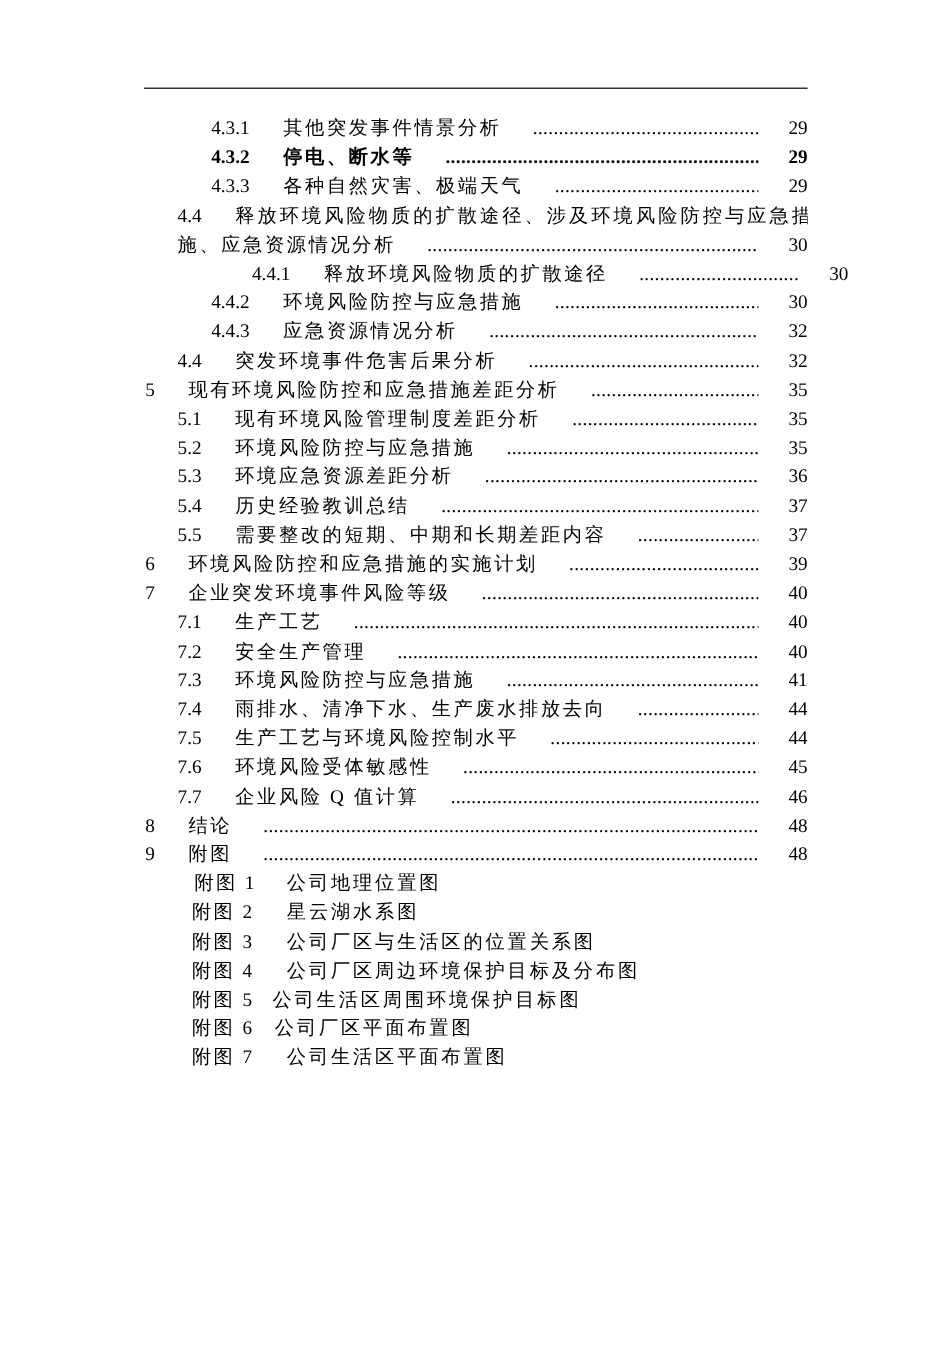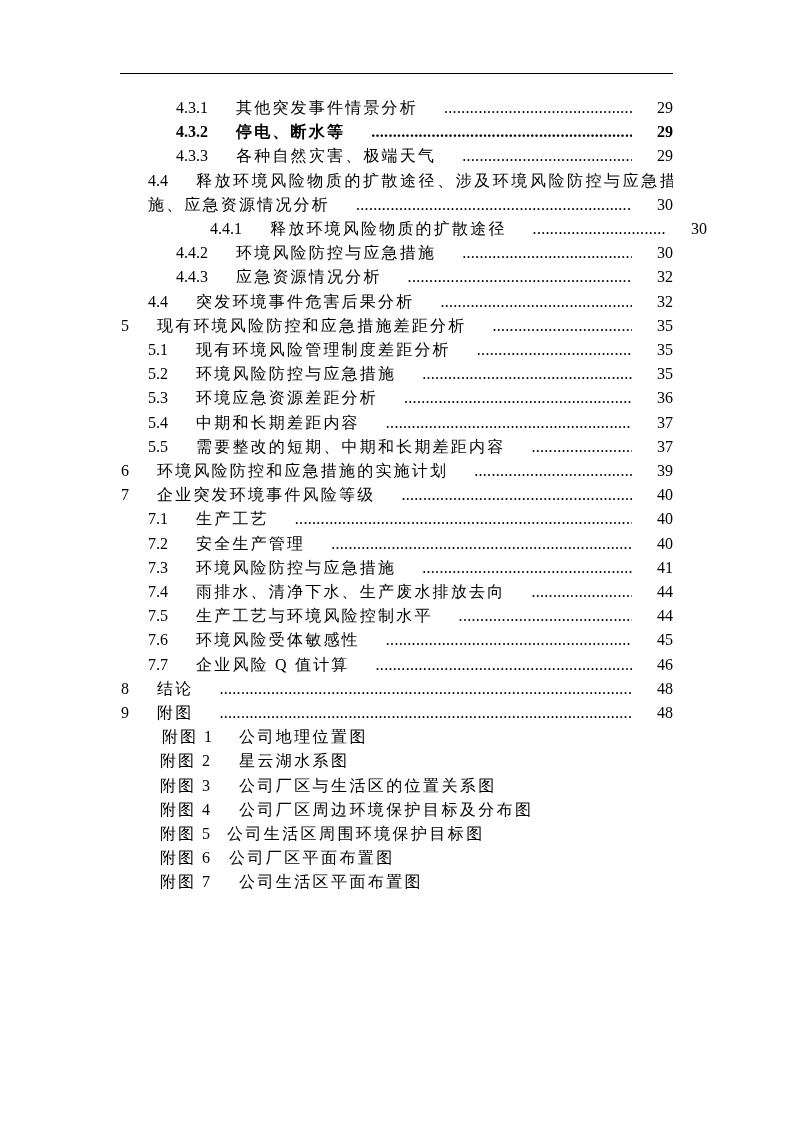--- a/index.html
+++ b/index.html
@@ -170,21 +170,21 @@
 
   <div class="toc-line" style="left:148px; width:525px; top:290.4px;align-items:flex-end;">
     <span class="num">5.3</span>
     <span class="title">环境应急资源差距分析</span>
     <span class="leader"></span>
     <span class="page">36</span>
   </div>
 
   <div class="toc-line" style="left:148px; width:525px; top:314.6px;">
     <span class="num">5.4</span>
-    <span class="title">中期和长期差距内容</span>
+    <span class="title">历史经验教训总结</span>
     <span class="leader"></span>
     <span class="page">37</span>
   </div>
 
   <div class="toc-line" style="left:148px; width:525px; top:338.8px;">
     <span class="num">5.5</span>
     <span class="title">需要整改的短期、中期和长期差距内容</span>
     <span class="leader"></span>
     <span class="page">37</span>
   </div>

